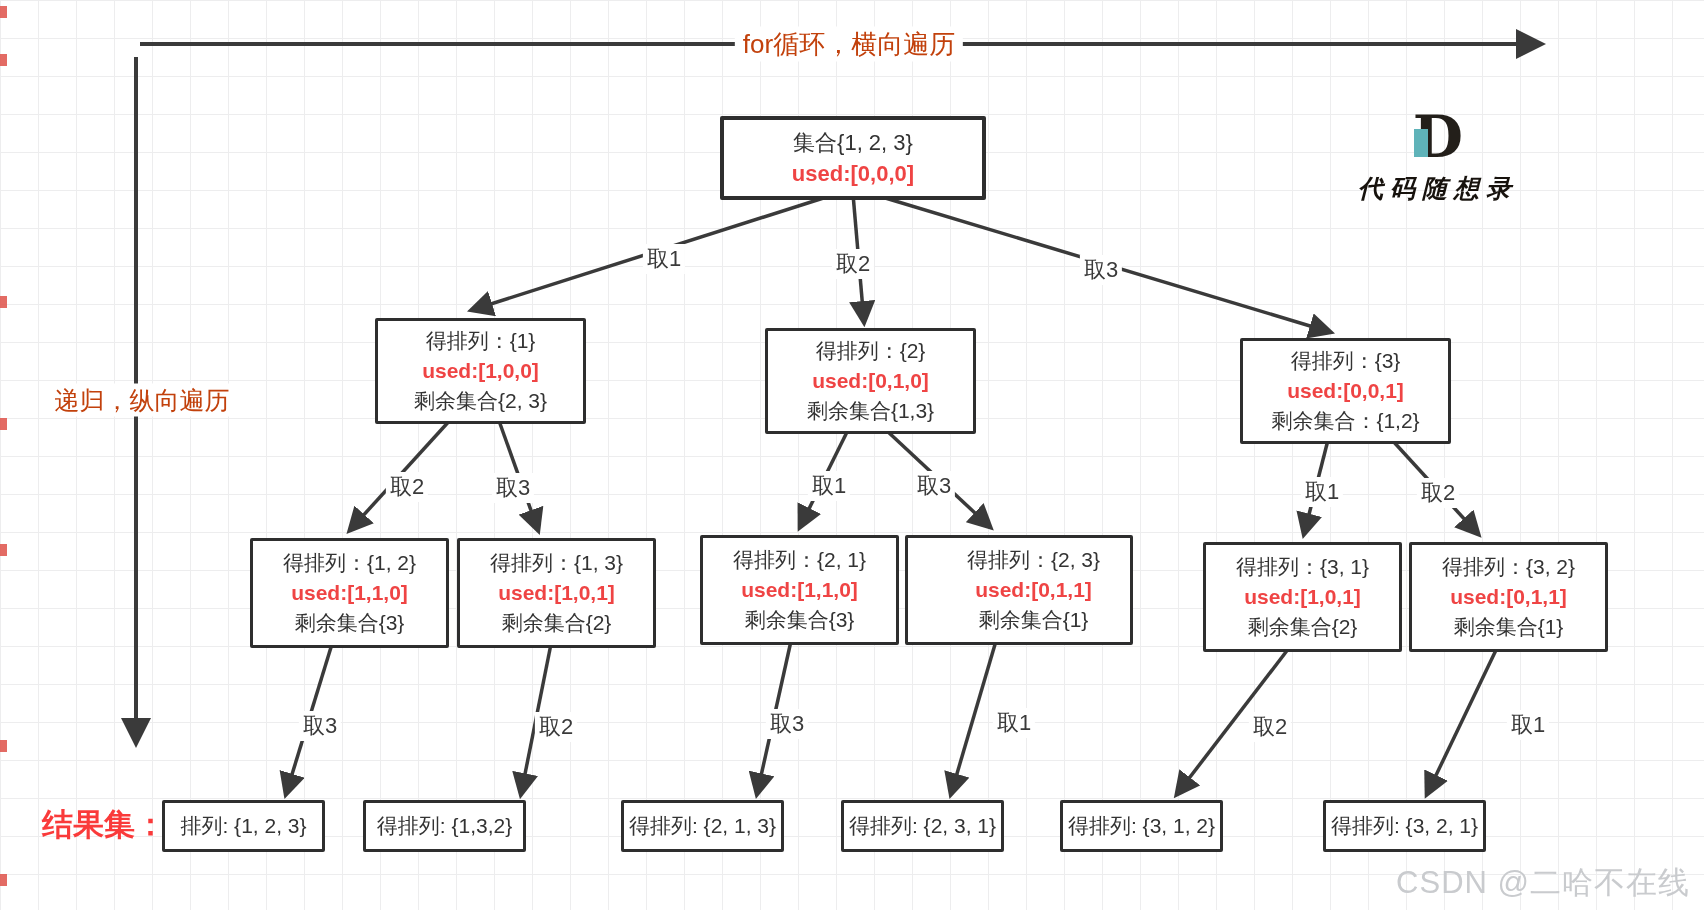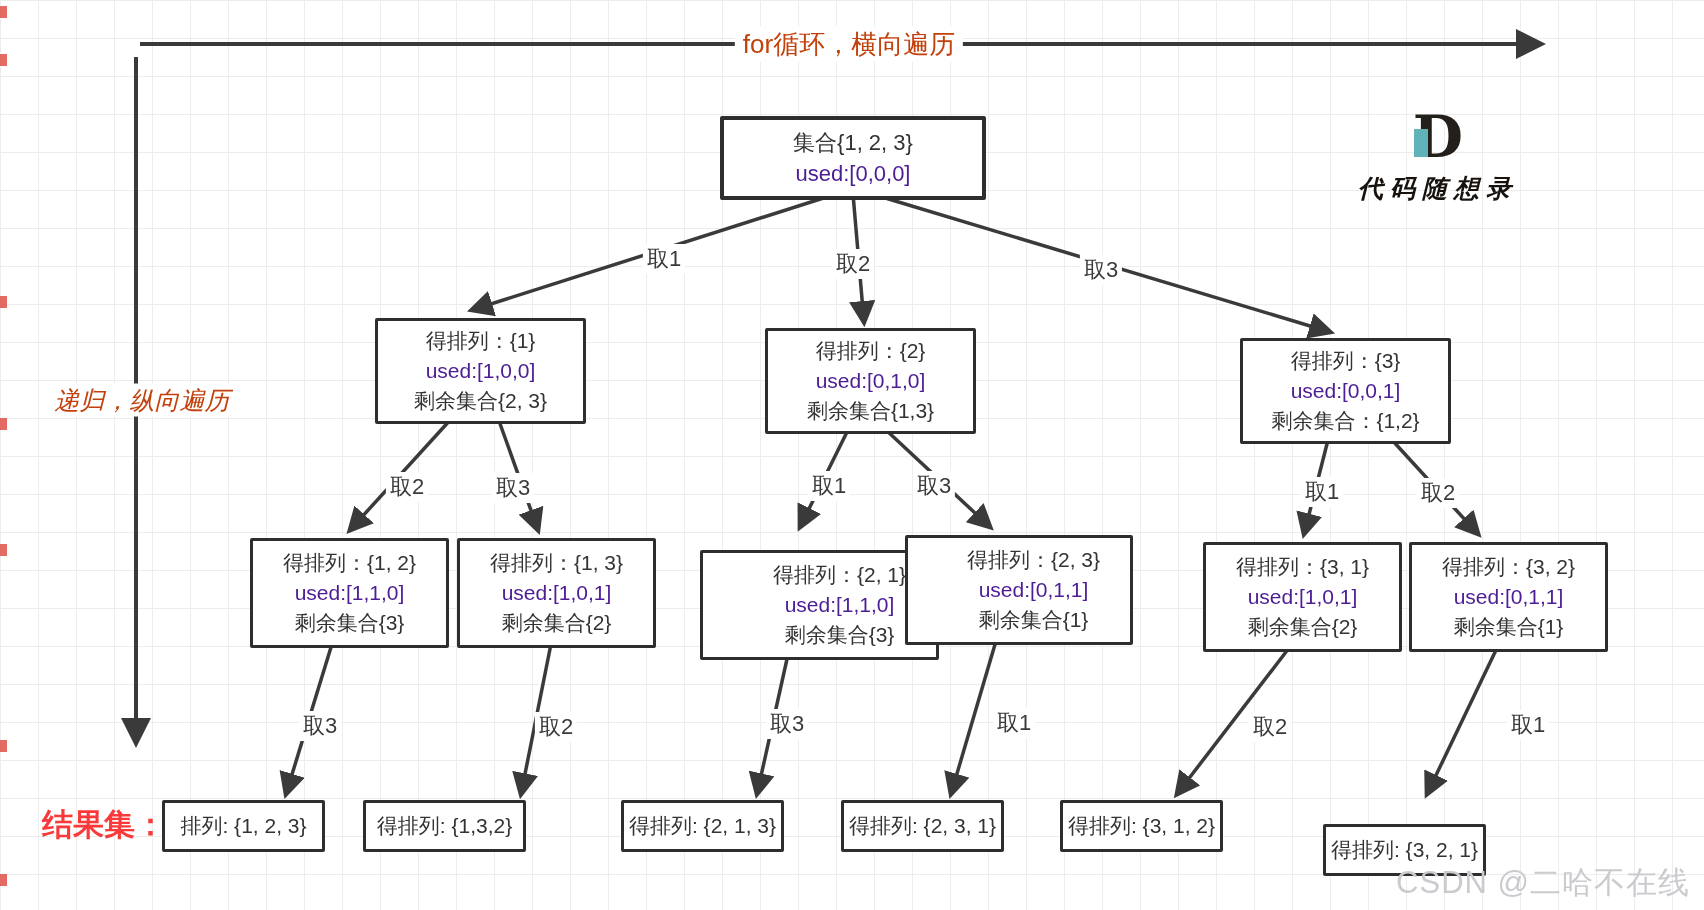--- a/index.html
+++ b/index.html
@@ -13,21 +13,21 @@
     background-size:38px 38px;
     color:#333;
   }
   svg.edges{position:absolute;left:0;top:0;z-index:1;}
   .node{
     position:absolute;z-index:2;background:#fff;border:3px solid #2e2e2e;border-radius:2px;
     display:flex;flex-direction:column;justify-content:center;align-items:center;
     font-size:21px;color:#333;line-height:1.43;text-align:center;
   }
   .node.root{border-width:4px;font-size:22px;}
-  .node .u{color:#4c1d95;}
+  .node .u{color:#ef4444;font-weight:bold;}
   .rnode{
     position:absolute;z-index:2;background:#fff;border:3px solid #2e2e2e;border-radius:2px;
     display:flex;justify-content:center;align-items:center;font-size:21px;color:#333;
   }
   .edge-label{
     position:absolute;z-index:3;transform:translate(-50%,-50%);
     background:#fff;padding:0 4px;font-size:22px;color:#3a3a3a;white-space:nowrap;
   }
   .axis-label{
     position:absolute;z-index:3;transform:translate(-50%,-50%);
@@ -80,21 +80,21 @@
 
     <line x1="332" y1="644" x2="286" y2="794" stroke="#3a3a3a" stroke-width="3.5" marker-end="url(#ah)"></line>
     <line x1="551" y1="644" x2="521" y2="794" stroke="#3a3a3a" stroke-width="3.5" marker-end="url(#ah)"></line>
     <line x1="791" y1="641" x2="757" y2="794" stroke="#3a3a3a" stroke-width="3.5" marker-end="url(#ah)"></line>
     <line x1="996" y1="641" x2="951" y2="794" stroke="#3a3a3a" stroke-width="3.5" marker-end="url(#ah)"></line>
     <line x1="1289" y1="648" x2="1177" y2="794" stroke="#3a3a3a" stroke-width="3.5" marker-end="url(#ah)"></line>
     <line x1="1497" y1="648" x2="1427" y2="794" stroke="#3a3a3a" stroke-width="3.5" marker-end="url(#ah)"></line>
   </svg>
 
   <div class="axis-label" style="left:849px;top:44px;">for循环，横向遍历</div>
-  <div class="axis-label" style="left:142px;top:400px;font-size:25px;font-style:italic;">递归，纵向遍历</div>
+  <div class="axis-label" style="left:142px;top:400px;font-size:25px;">递归，纵向遍历</div>
 
 
   <div class="logo">
     <div class="logo-d-wrap">
       <span class="logo-teal"></span>
       <span class="logo-d">D</span>
     </div>
     <div class="logo-text">代码随想录</div>
   </div>
 
@@ -133,21 +133,21 @@
   <div class="node" style="left:250px;top:538px;width:193px;height:104px;">
     <div>得排列：{1, 2}</div>
     <div class="u">used:[1,1,0]</div>
     <div>剩余集合{3}</div>
   </div>
   <div class="node" style="left:457px;top:538px;width:193px;height:104px;">
     <div>得排列：{1, 3}</div>
     <div class="u">used:[1,0,1]</div>
     <div>剩余集合{2}</div>
   </div>
-  <div class="node" style="left:700px;top:550px;width:193px;height:104px;padding-left:40px;">
+  <div class="node" style="left:700px;top:535px;width:193px;height:104px;">
     <div>得排列：{2, 1}</div>
     <div class="u">used:[1,1,0]</div>
     <div>剩余集合{3}</div>
   </div>
   <div class="node" style="left:905px;top:535px;width:193px;height:104px;padding-left:29px;">
     <div>得排列：{2, 3}</div>
     <div class="u">used:[0,1,1]</div>
     <div>剩余集合{1}</div>
   </div>
   <div class="node" style="left:1203px;top:542px;width:193px;height:104px;">
@@ -168,21 +168,21 @@
   <div class="edge-label" style="left:1270px;top:727px;">取2</div>
   <div class="edge-label" style="left:1528px;top:725px;">取1</div>
 
   <div class="result-label">结果集：</div>
 
   <div class="rnode" style="left:162px;top:800px;width:157px;height:46px;">排列: {1, 2, 3}</div>
   <div class="rnode" style="left:363px;top:800px;width:157px;height:46px;">得排列: {1,3,2}</div>
   <div class="rnode" style="left:621px;top:800px;width:157px;height:46px;">得排列: {2, 1, 3}</div>
   <div class="rnode" style="left:841px;top:800px;width:157px;height:46px;">得排列: {2, 3, 1}</div>
   <div class="rnode" style="left:1060px;top:800px;width:157px;height:46px;">得排列: {3, 1, 2}</div>
-  <div class="rnode" style="left:1323px;top:824px;width:157px;height:46px;">得排列: {3, 2, 1}</div>
+  <div class="rnode" style="left:1323px;top:800px;width:157px;height:46px;">得排列: {3, 2, 1}</div>
 
   <div class="watermark">CSDN @二哈不在线</div>
 
   <div class="edgemark" style="top:6px;"></div>
   <div class="edgemark" style="top:54px;"></div>
   <div class="edgemark" style="top:296px;"></div>
   <div class="edgemark" style="top:418px;"></div>
   <div class="edgemark" style="top:544px;"></div>
   <div class="edgemark" style="top:740px;"></div>
   <div class="edgemark" style="top:874px;"></div>

